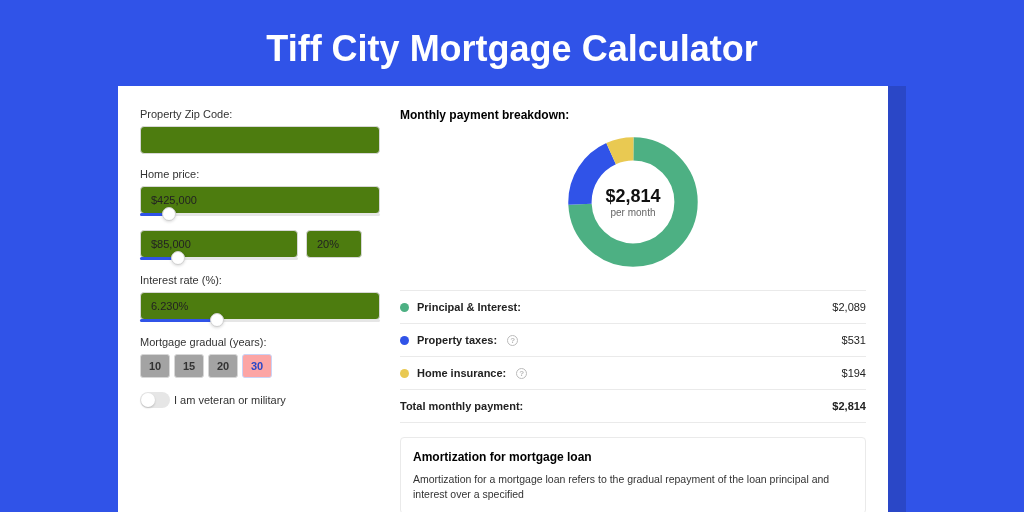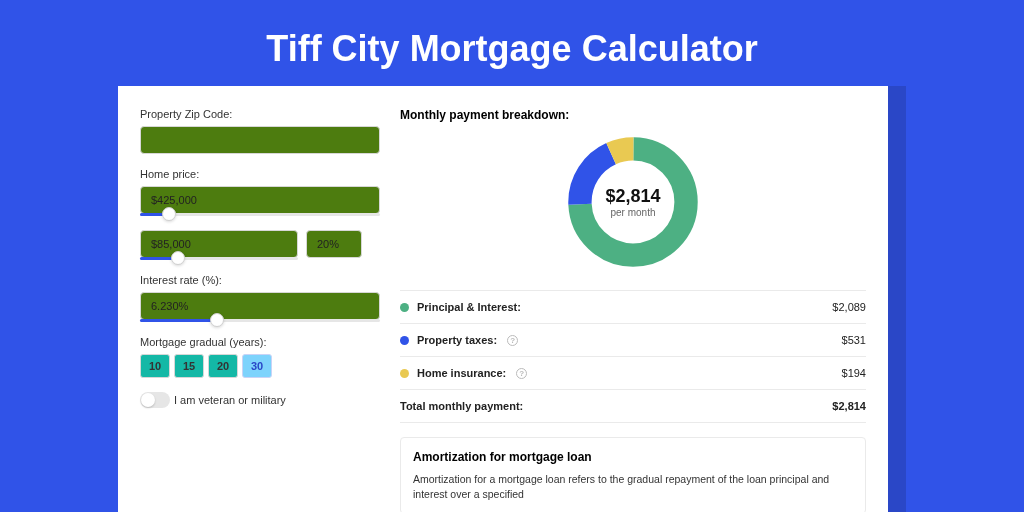--- a/index.html
+++ b/index.html
@@ -69,31 +69,31 @@
     top: -6px;
     box-shadow: 0 1px 3px rgba(0,0,0,0.15);
   }
   .row-split { display: flex; gap: 8px; }
   .row-split .field:first-child { width: 158px; }
   .row-split .field:last-child { width: 56px; }
   .periods { display: flex; gap: 4px; }
   .period-btn {
     width: 30px; height: 24px;
     border: 1px solid #d7d7d7;
-    background: #14b8a6;
+    background: #a3a3a3;
     border-radius: 3px;
     font-size: 11px;
     font-weight: 700;
     color: #333;
     display: flex;
     align-items: center;
     justify-content: center;
     cursor: pointer;
   }
-  .period-btn.active { background: #7dd3fc; border-color: #c9d3f6; color: #2a47c7; }
+  .period-btn.active { background: #fca5a5; border-color: #c9d3f6; color: #2a47c7; }
   .toggle-row { display:flex; align-items:center; gap:4px; }
   .toggle {
     width: 30px; height: 16px;
     background: #e6e6e6;
     border-radius: 10px;
     position: relative;
   }
   .toggle-knob {
     width: 14px; height: 14px;
     background: #fff;

